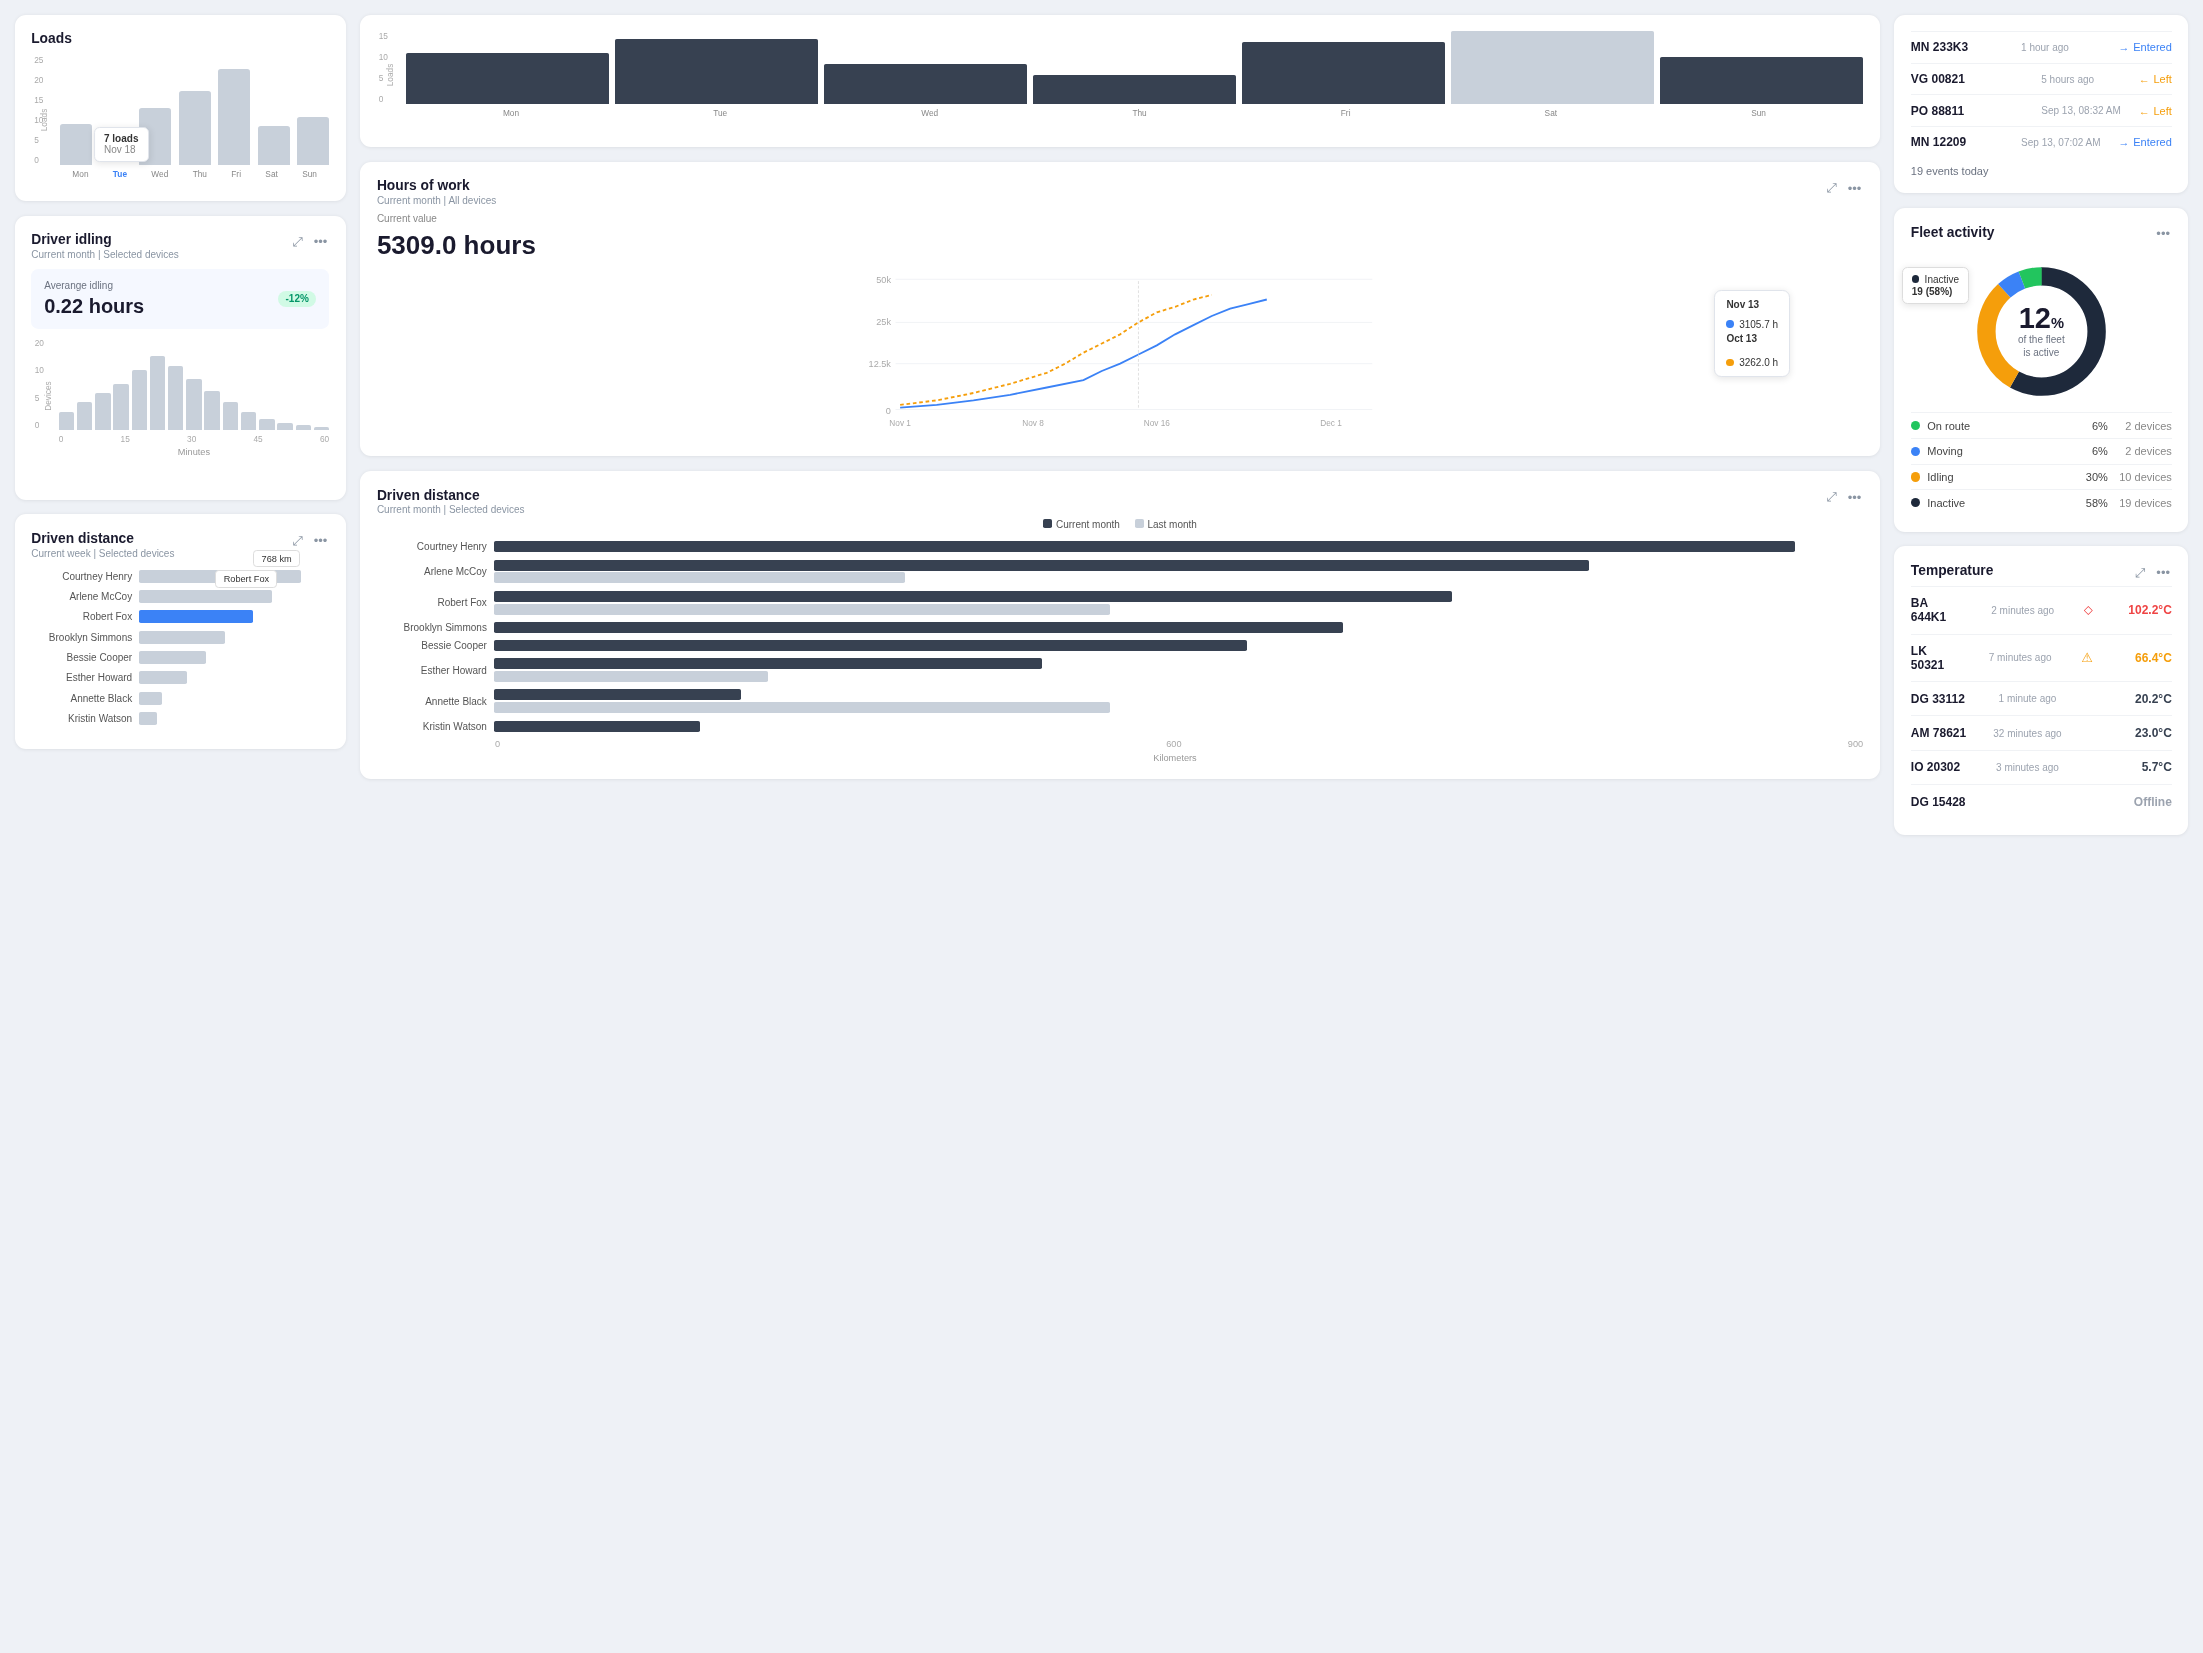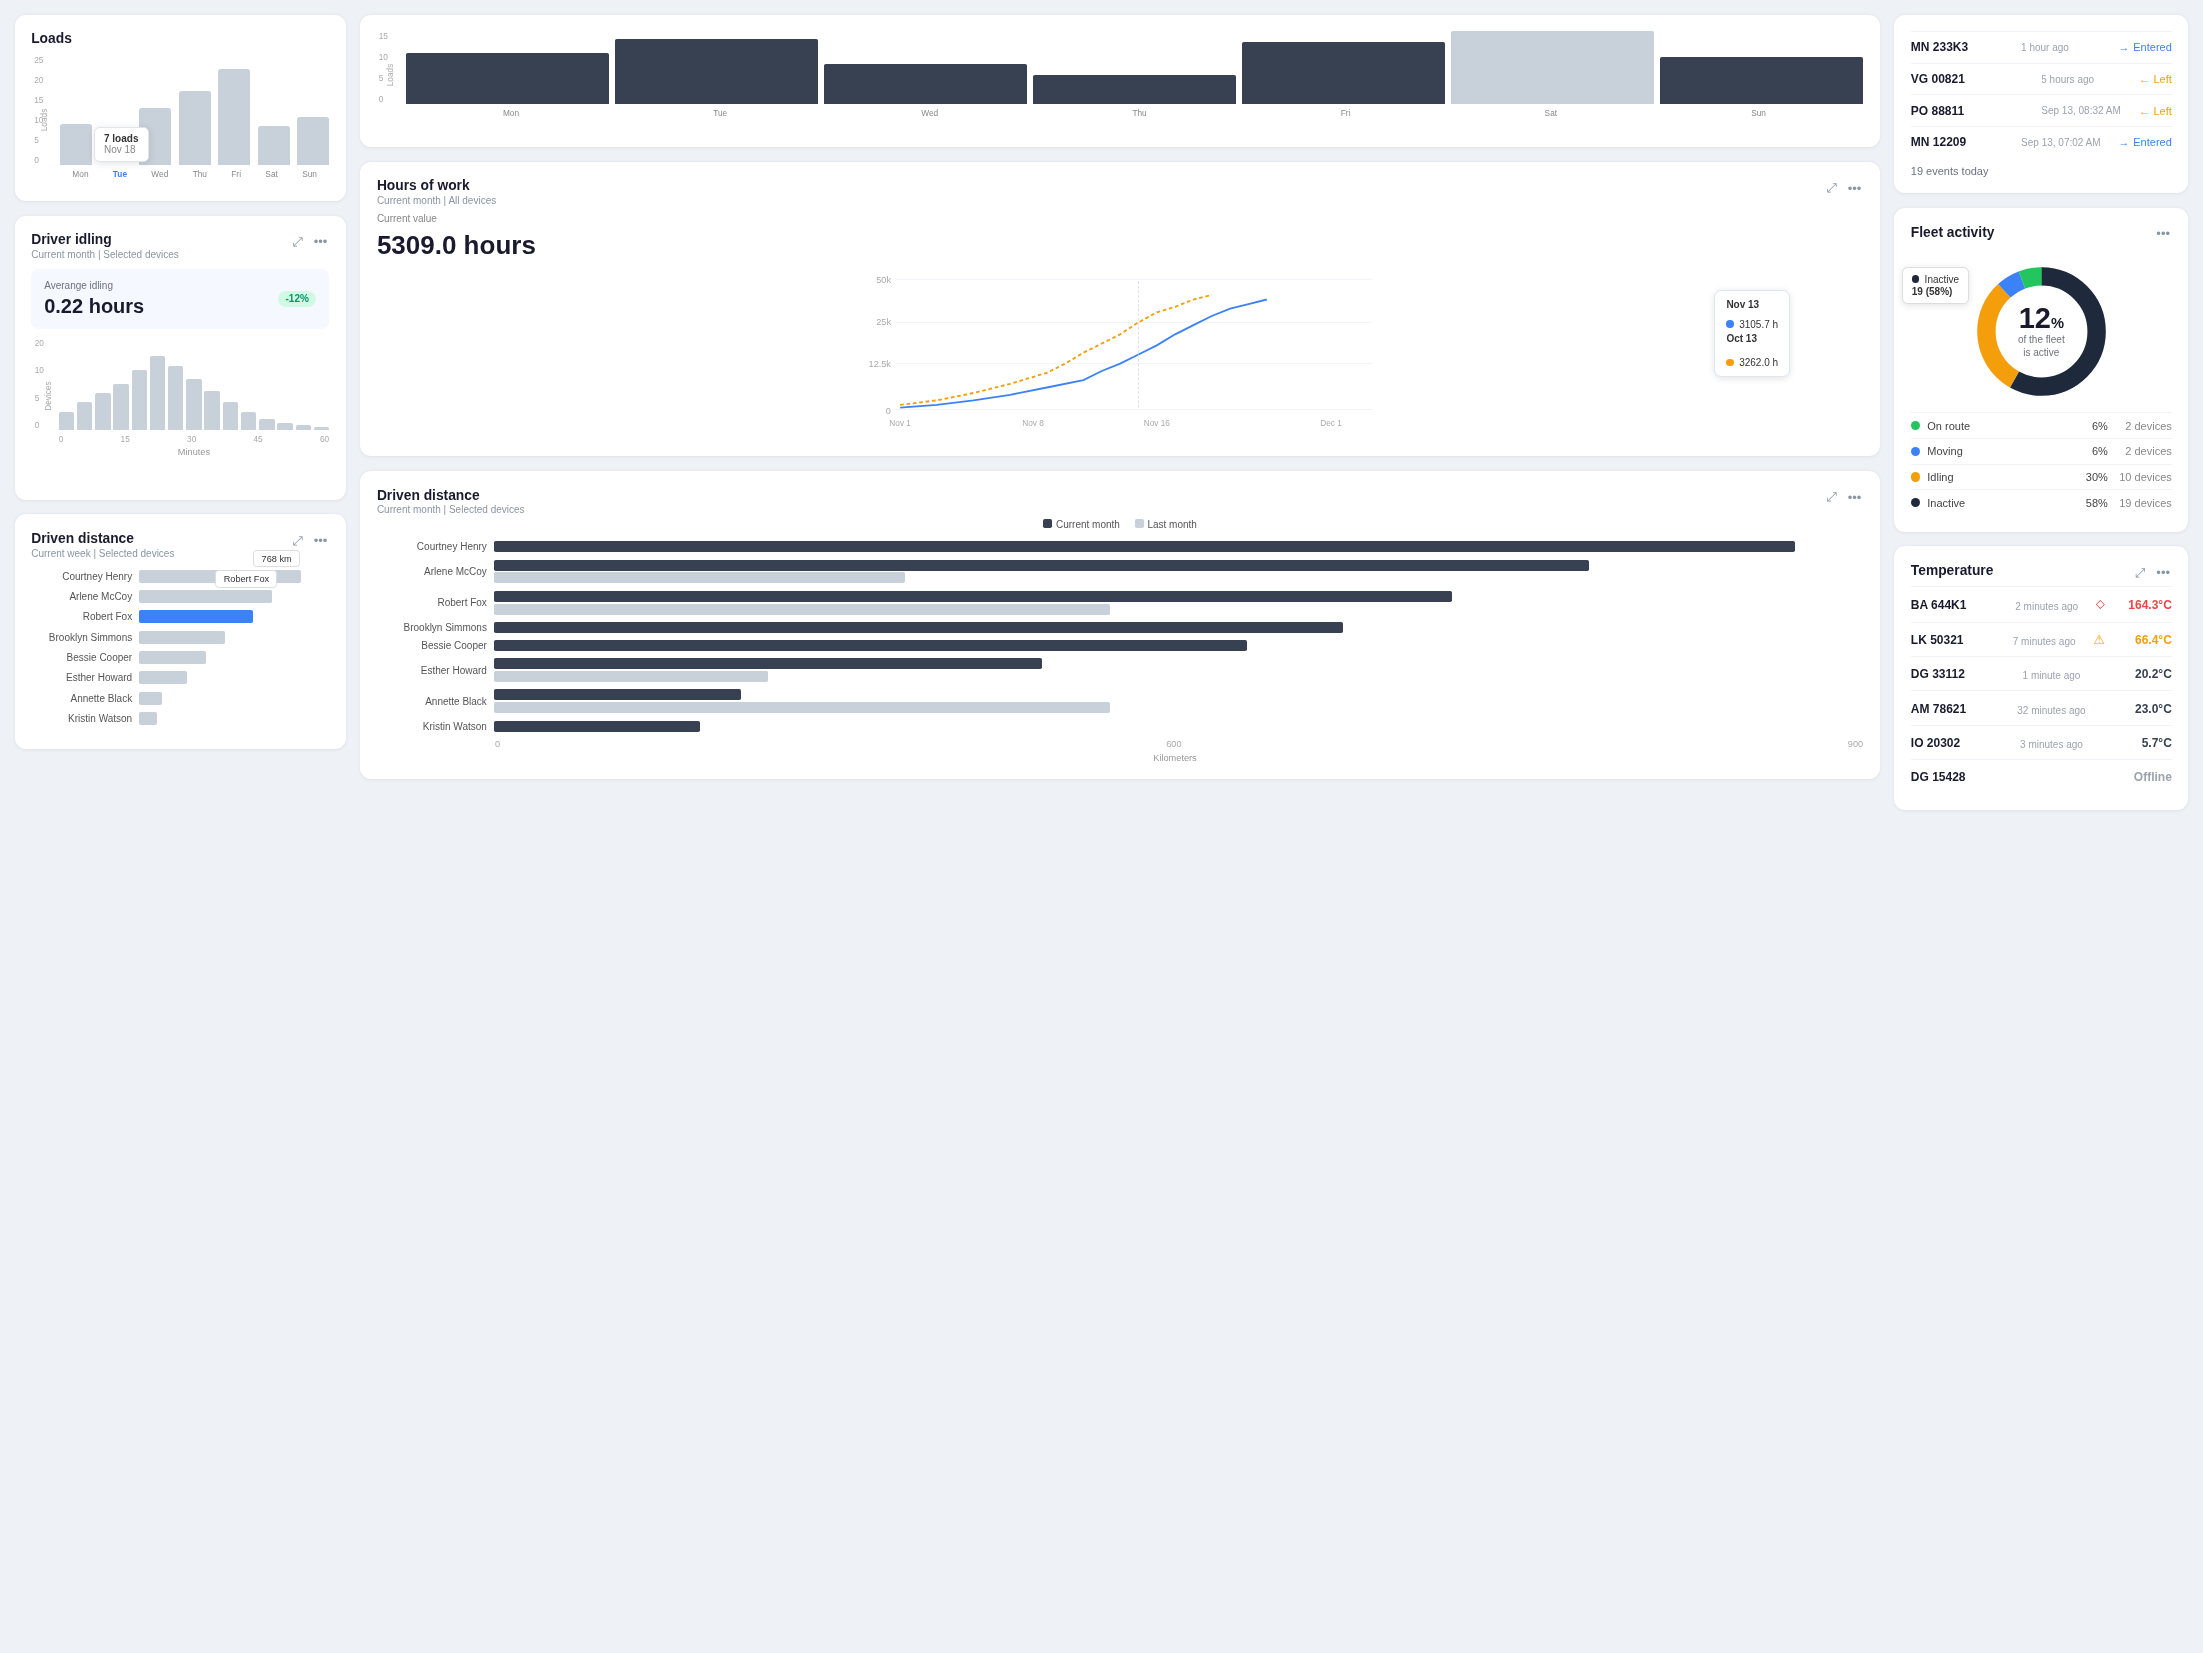--- a/index.html
+++ b/index.html
@@ -136,24 +136,24 @@
       padding: 6.4px 0;
       border-top: 0.9px solid #f0f2f5;
     }
     .legend-dot { width: 9.2px; height: 9.2px; border-radius: 50%; margin-right: 7.3px; flex-shrink: 0; }
     .legend-name { flex: 1; font-size: 11px; color: #444; }
     .legend-pct { font-size: 11px; color: #444; width: 33px; text-align: right; }
     .legend-devices { font-size: 11px; color: #888; width: 64px; text-align: right; }
     
     .temp-row {
       display: flex;
-      align-items: flex-end;
+      align-items: center;
       padding: 9.2px 0;
       border-top: 0.9px solid #f0f2f5;
-      gap: 3px;
+      gap: 15px;
     }
     .temp-id { font-size: 12px; font-weight: 600; color: #1a1a2e; flex: 1; }
     .temp-time { font-size: 10px; color: #9ca3af; width: 92px; text-align: center; }
     .temp-val { font-size: 12px; font-weight: 700; width: 64px; text-align: right; }
     .temp-icon { font-size: 13px; }
     .temp-critical { color: #ef4444; }
     .temp-warn { color: #f59e0b; }
     .temp-normal { color: #374151; }
     .temp-offline { color: #9ca3af; }
     
@@ -685,21 +685,21 @@
         <div class="card-actions">
           <button class="icon-btn">⤢</button>
           <button class="icon-btn">•••</button>
         </div>
       </div>
 
       <div class="temp-row">
         <div class="temp-id">BA 644K1</div>
         <div class="temp-time">2 minutes ago</div>
         <span class="temp-icon" style="color:#ef4444;">⬦</span>
-        <div class="temp-val temp-critical">164.3°C</div>
+        <div class="temp-val temp-critical">102.2°C</div>
       </div>
 
       <div class="temp-row">
         <div class="temp-id">LK 50321</div>
         <div class="temp-time">7 minutes ago</div>
         <span class="temp-icon" style="color:#f59e0b;">⚠</span>
         <div class="temp-val temp-warn">66.4°C</div>
       </div>
 
       <div class="temp-row">

